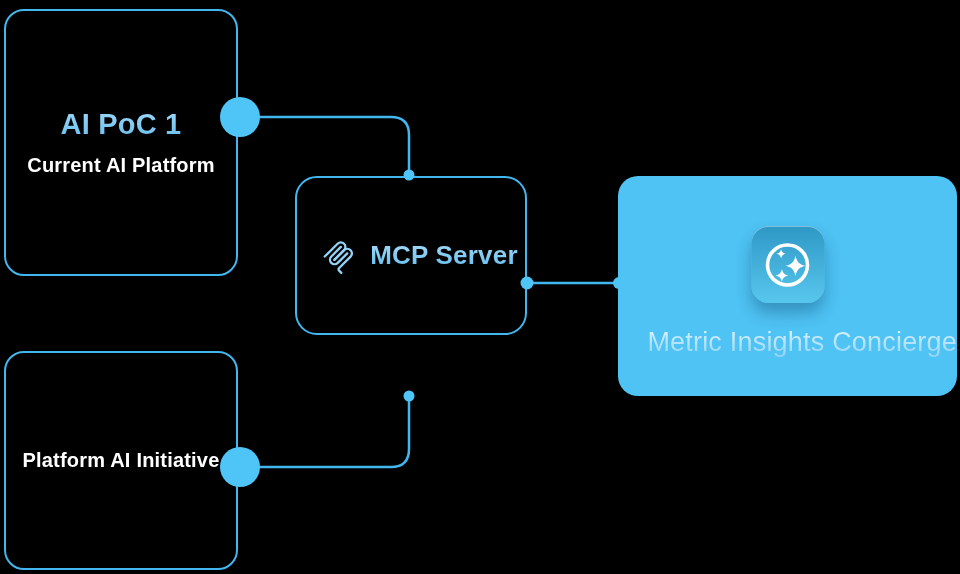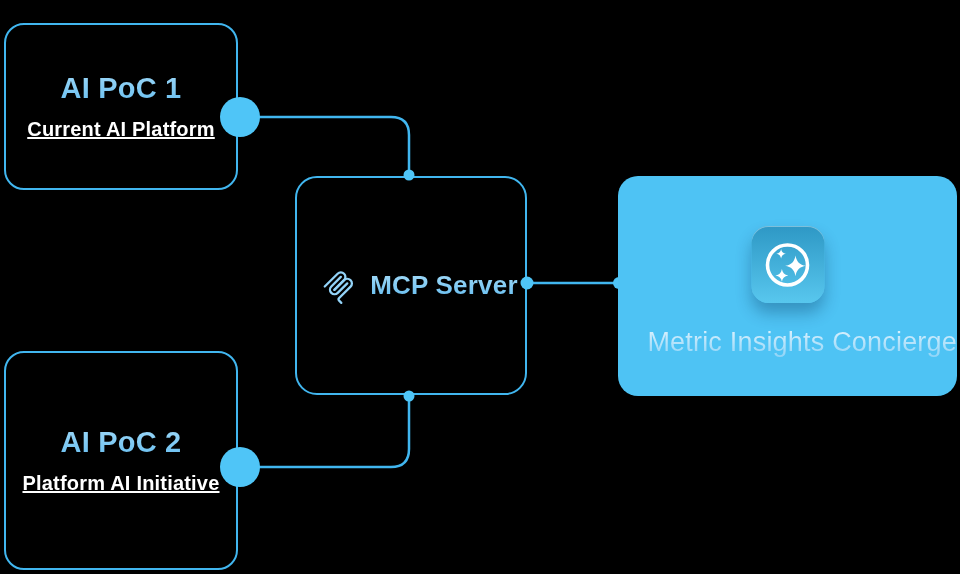--- a/index.html
+++ b/index.html
@@ -33,21 +33,21 @@
     background:transparent;
     display:flex;flex-direction:column;align-items:center;justify-content:center;
     gap:13px;
   }
   .node-title{
     font-size:29px;font-weight:700;letter-spacing:.2px;
     background-image:linear-gradient(180deg,var(--title-grad-top),var(--title-grad-bottom));
     -webkit-background-clip:text;background-clip:text;color:transparent;
   }
   .node-sub{
-    font-size:20px;font-weight:600;color:var(--subtitle-text);letter-spacing:.2px;text-decoration:underline;
+    font-size:20px;font-weight:600;color:var(--subtitle-text);letter-spacing:.2px;
   }
   .mcp-node{
     border:2.25px solid var(--stroke);
     border-radius:22px;background:transparent;
     display:flex;align-items:center;justify-content:center;gap:13px;
   }
   .mcp-icon{width:37px;height:37px;display:inline-flex;margin-top:2px;}
   .mcp-icon svg{width:100%;height:100%;stroke:var(--mcp-icon);}
   .mcp-label{
     font-size:26px;font-weight:600;letter-spacing:.2px;
@@ -77,31 +77,30 @@
     pointer-events:none;
   }
   .connectors path.wire{fill:none;stroke:var(--stroke);stroke-width:2.5px;}
   .connectors circle{fill:var(--dot);}
 </style>
 </head>
 <body>
 
 <div class="stage">
 
-  <div class="node outline-node" style="left:4px;top:23px;width:234px;height:167px;">
+  <div class="node outline-node" style="left:4px;top:9px;width:234px;height:267px;">
     <div class="node-title">AI PoC 1</div>
     <div class="node-sub">Current AI Platform</div>
   </div>
 
   <div class="node outline-node" style="left:4px;top:351px;width:234px;height:219px;">
-    <div class="node-title">AI PoC 2</div>
     <div class="node-sub">Platform AI Initiative</div>
   </div>
 
-  <div class="node mcp-node" style="left:295px;top:176px;width:232px;height:219px;padding-left:16px;">
+  <div class="node mcp-node" style="left:295px;top:176px;width:232px;height:159px;padding-left:16px;">
     <span class="mcp-icon">
       <svg viewBox="0 0 195 195" fill="none" stroke-width="12" stroke-linecap="round">
         <path d="M25 97.8528L92.8823 29.9706C102.255 20.598 117.451 20.598 126.823 29.9706C136.196 39.3431 136.196 54.5391 126.823 63.9117L75.5581 115.177"></path>
         <path d="M76.2653 114.47L126.823 63.9117C136.196 54.5391 151.392 54.5391 160.765 63.9117L161.118 64.2652C170.491 73.6378 170.491 88.8338 161.118 98.2063L99.7248 159.6C96.6006 162.724 96.6006 167.789 99.7248 170.913L112.331 183.52"></path>
         <path d="M109.853 46.9411L59.6482 97.1457C50.2757 106.518 50.2757 121.714 59.6482 131.087C69.0208 140.459 84.2168 140.459 93.5894 131.087L143.794 80.8822"></path>
       </svg>
     </span>
     <span class="mcp-label">MCP Server</span>
   </div>
 

